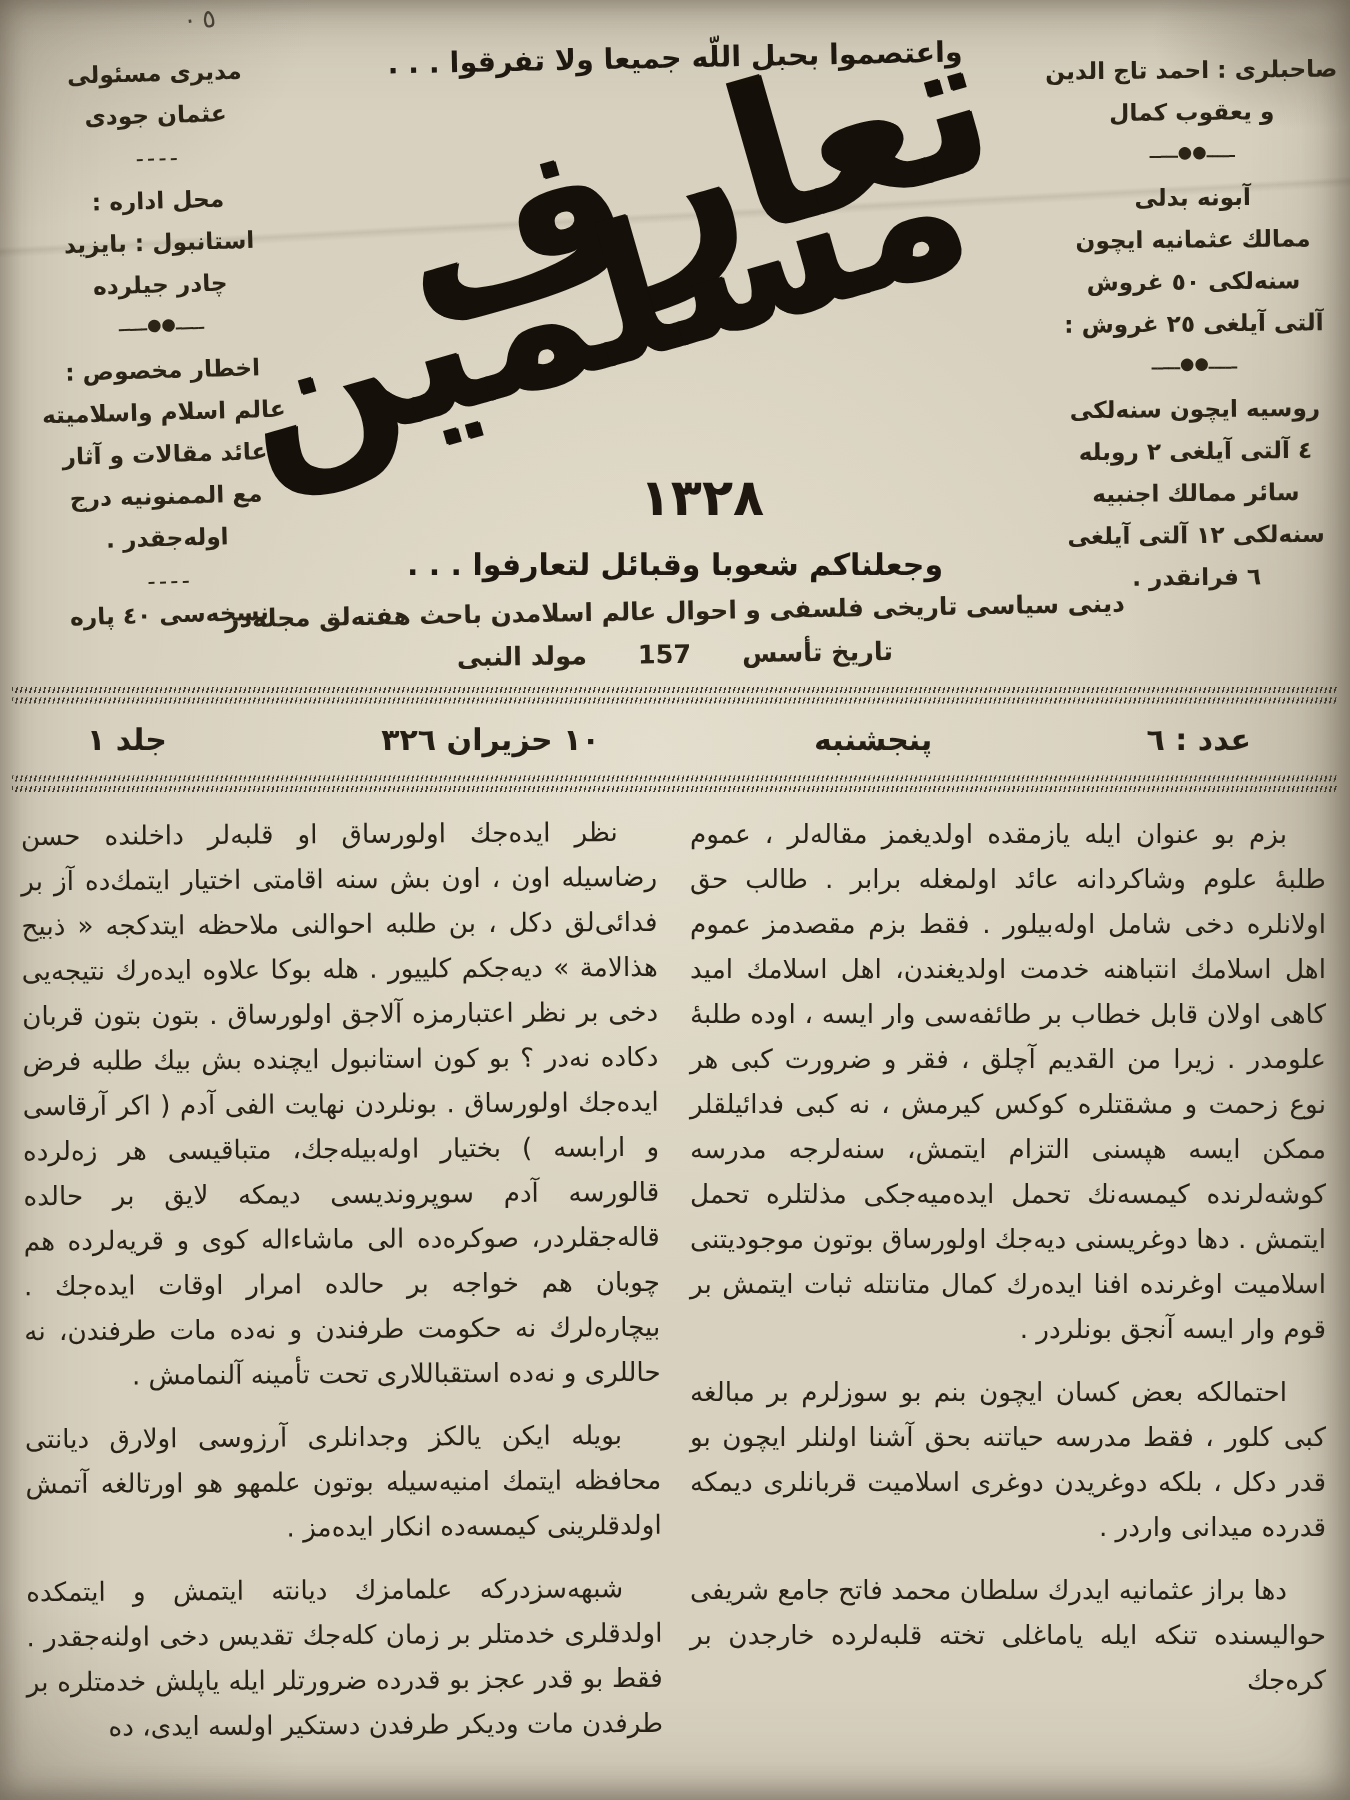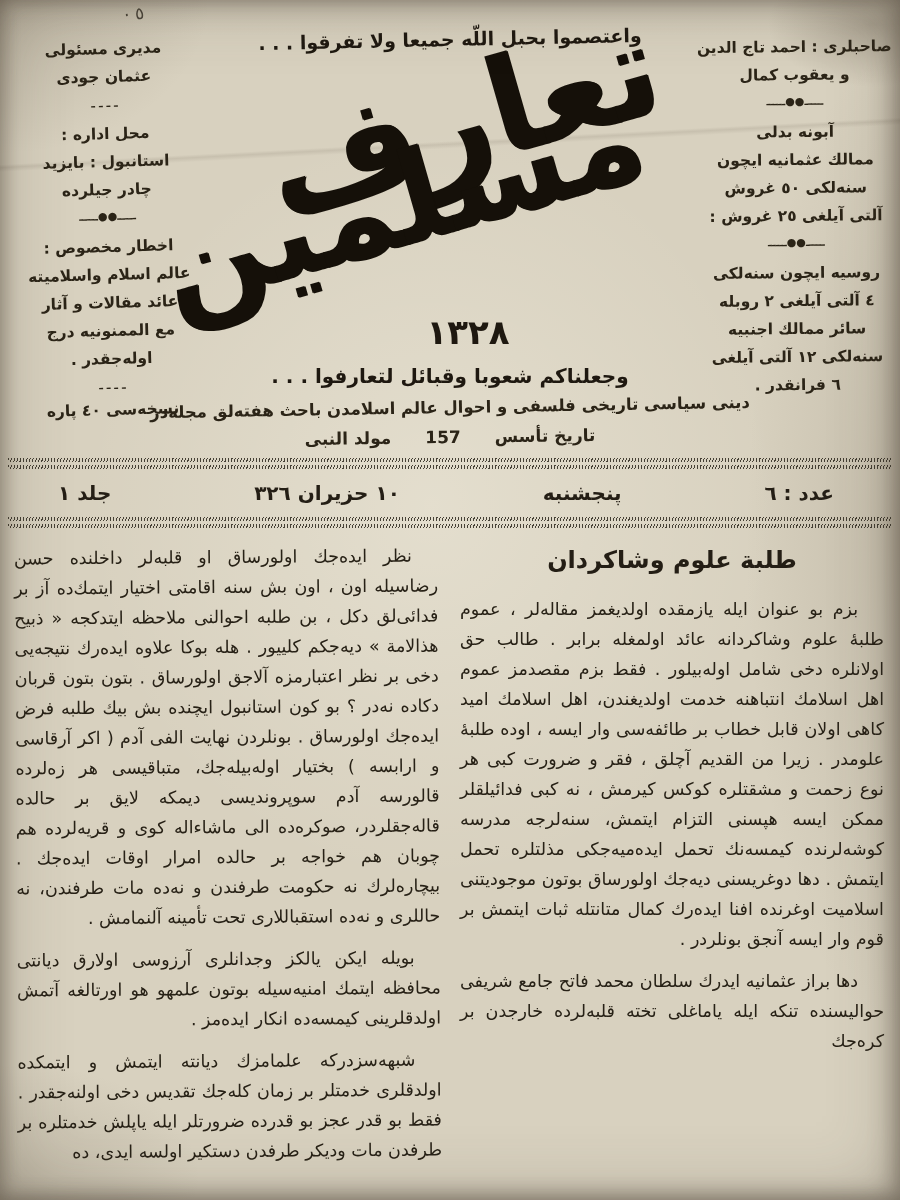--- a/index.html
+++ b/index.html
@@ -204,22 +204,22 @@
   </div>
 
   <div class="rule-group">
     <div class="rule-band"></div>
     <div class="rule-band"></div>
   </div>
 
   <div class="body-cols">
 
     <div class="col col-right">
-      <h2 class="headline">طلبة علوم وشاكردان</h2>
       <p>بزم بو عنوان ايله يازمقده اولديغمز مقاله‌لر ، عموم طلبهٔ علوم وشاكردانه عائد اولمغله برابر . طالب حق اولانلره دخى شامل اوله‌بيلور . فقط بزم مقصدمز عموم اهل اسلامك انتباهنه خدمت اولديغندن، اهل اسلامك اميد كاهى اولان قابل خطاب بر طائفه‌سى وار ايسه ، اوده طلبهٔ علومدر . زيرا من القديم آچلق ، فقر و ضرورت كبى هر نوع زحمت و مشقتلره كوكس كيرمش ، نه كبى فدائيلقلر ممكن ايسه هپسنى التزام ايتمش، سنه‌لرجه مدرسه كوشه‌لرنده كيمسه‌نك تحمل ايده‌ميه‌جكى مذلتلره تحمل ايتمش . دها دوغريسنى ديه‌جك اولورساق بوتون موجوديتنى اسلاميت اوغرنده افنا ايده‌رك كمال متانتله ثبات ايتمش بر قوم وار ايسه آنجق بونلردر .</p>
+      <p>احتمالكه بعض كسان ايچون بنم بو سوزلرم بر مبالغه كبى كلور ، فقط مدرسه حياتنه بحق آشنا اولنلر ايچون بو قدر دكل ، بلكه دوغريدن دوغرى اسلاميت قربانلرى ديمكه قدرده ميدانى واردر .</p>
       <p>دها براز عثمانيه ايدرك سلطان محمد فاتح جامع شريفى حواليسنده تنكه ايله ياماغلى تخته قلبه‌لرده خارجدن بر كره‌جك</p>
     </div>
 
     <div class="col col-left">
       <p>نظر ايده‌جك اولورساق او قلبه‌لر داخلنده حسن رضاسيله اون ، اون بش سنه اقامتى اختيار ايتمك‌ده آز بر فدائى‌لق دكل ، بن طلبه احوالنى ملاحظه ايتدكجه « ذبيح هذالامة » ديه‌جكم كلييور . هله بوكا علاوه ايده‌رك نتيجه‌يى دخى بر نظر اعتبارمزه آلاجق اولورساق . بتون بتون قربان دكاده نه‌در ؟ بو كون استانبول ايچنده بش بيك طلبه فرض ايده‌جك اولورساق . بونلردن نهايت الفى آدم ( اكر آرقاسى و ارابسه ) بختيار اوله‌بيله‌جك، متباقيسى هر زه‌لرده قالورسه آدم سوپرونديسى ديمكه لايق بر حالده قاله‌جقلردر، صوكره‌ده الى ماشاءاله كوى و قريه‌لرده هم چوبان هم خواجه بر حالده امرار اوقات ايده‌جك . بيچاره‌لرك نه حكومت طرفندن و نه‌ده مات طرفندن، نه حاللرى و نه‌ده استقباللارى تحت تأمينه آلنمامش .</p>
       <p>بويله ايكن يالكز وجدانلرى آرزوسى اولارق ديانتى محافظه ايتمك امنيه‌سيله بوتون علمهو هو اورتالغه آتمش اولدقلرينى كيمسه‌ده انكار ايده‌مز .</p>
       <p>شبهه‌سزدركه علمامزك ديانته ايتمش و ايتمكده اولدقلرى خدمتلر بر زمان كله‌جك تقديس دخى اولنه‌جقدر . فقط بو قدر عجز بو قدرده ضرورتلر ايله ياپلش خدمتلره بر طرفدن مات وديكر طرفدن دستكير اولسه ايدى، ده</p>
     </div>
 
   </div>

